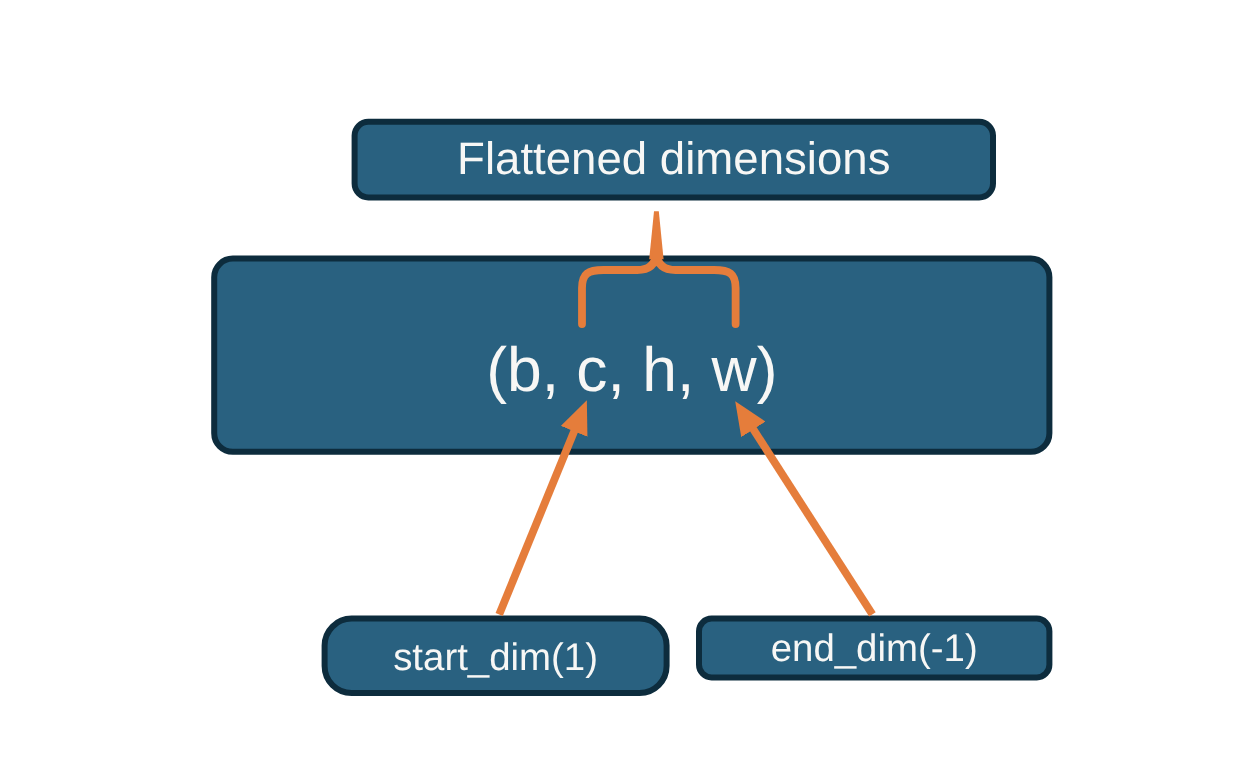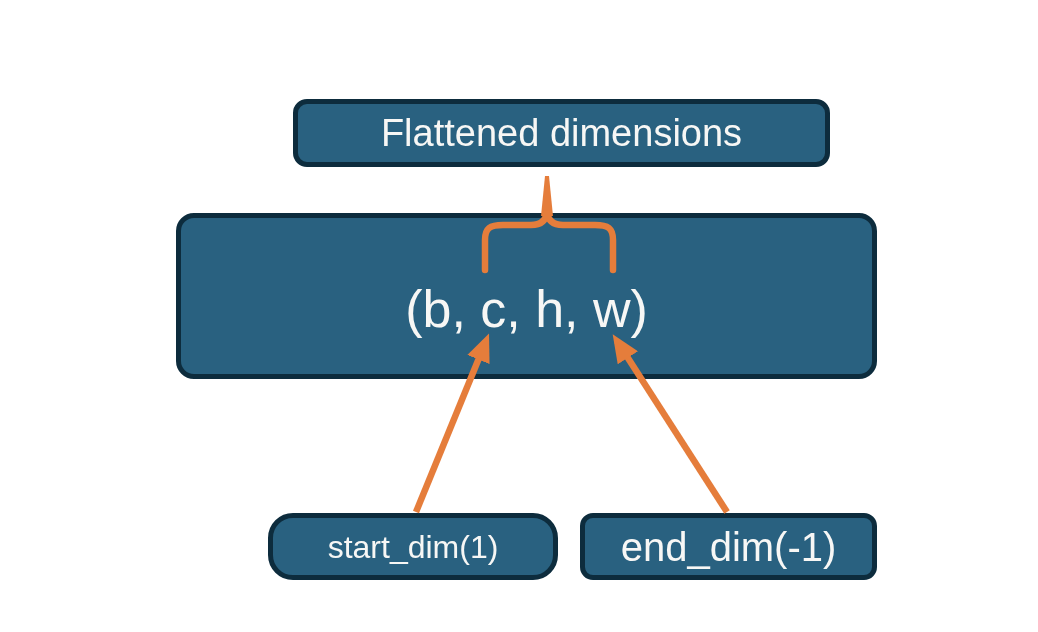--- a/index.html
+++ b/index.html
@@ -41,23 +41,23 @@
     padding-top: 26px;
   }
   #start-box {
     left: 268px; top: 513px;
     width: 290px; height: 67px;
     border-radius: 25px;
     font-size: 32px;
   }
   #end-box {
     left: 580px; top: 513px;
-    width: 297px; height: 67px;
+    width: 297px; height: 54px;
     border-radius: 13px;
-    font-size: 40px;
+    font-size: 32px;
   }
   #overlay {
     position: absolute;
     left: 0; top: 0;
     width: 1038px;
     height: 632px;
     pointer-events: none;
     z-index: 5;
   }
 </style>

